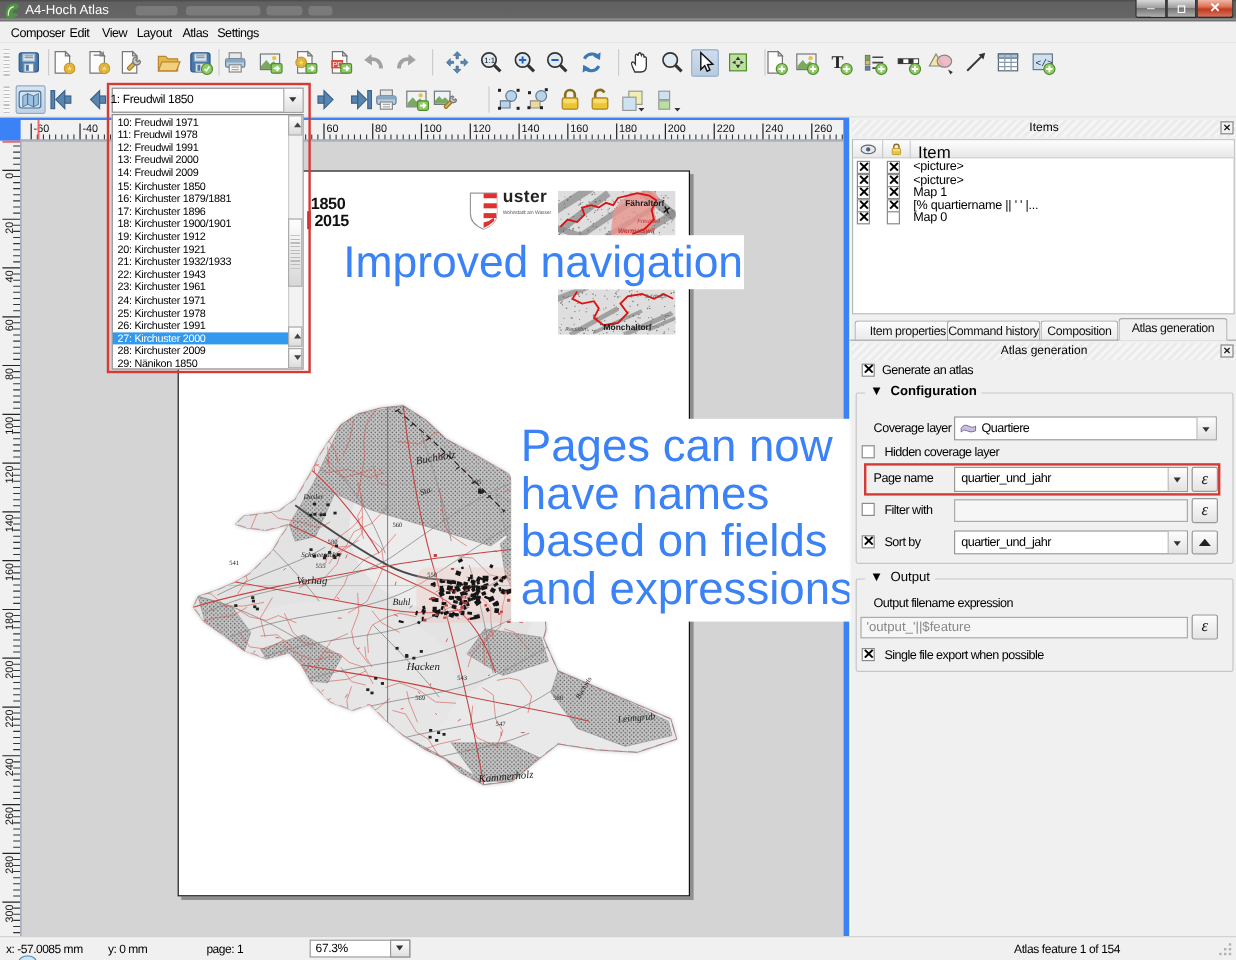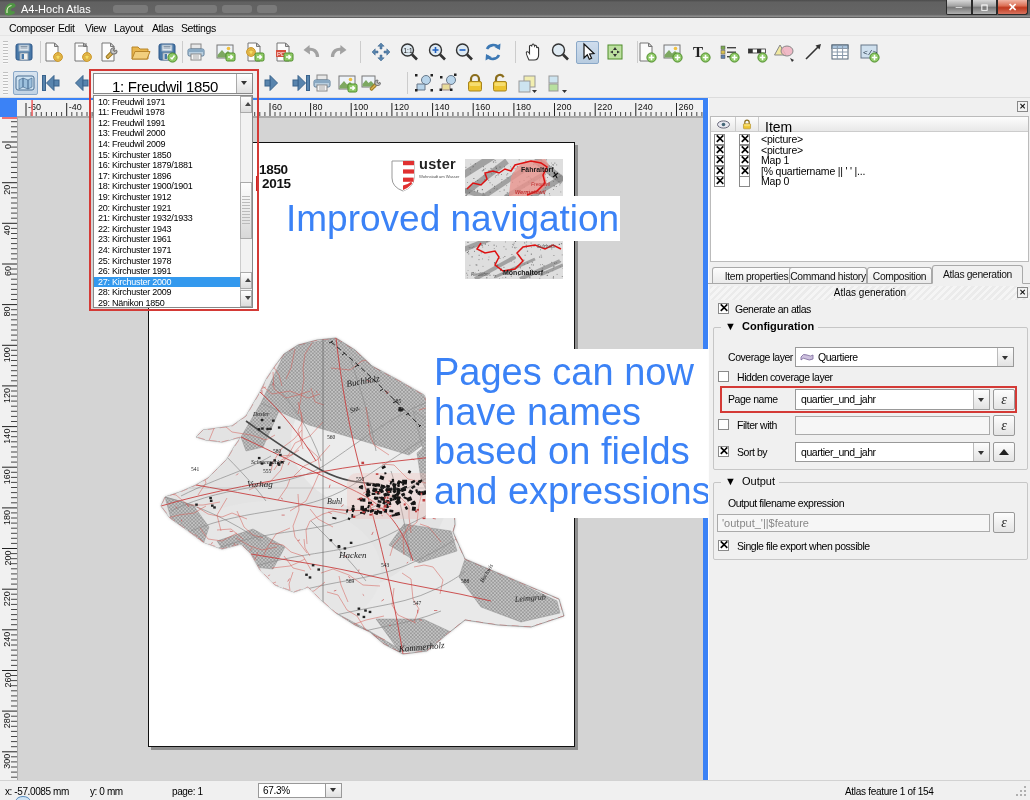--- a/index.html
+++ b/index.html
@@ -1453,21 +1453,21 @@
             <text x="310" y="262" font-size="5.5" font-family="Liberation Serif" fill="#222">588</text>
             <text x="230" y="246" font-size="5.5" font-family="Liberation Serif" fill="#222">543</text>
             <text x="176" y="118" font-size="5.5" font-family="Liberation Serif" fill="#222">560</text>
           </svg>
 </div>
 </div>
 </div>
 <div class="abs annot" style="left:282px;top:196px;width:338px;height:45px;font-size:37px;line-height:45px;padding-left:4px">Improved navigation</div>
 <div class="abs annot" style="left:426px;top:349px;width:284px;height:169px;font-size:38px;line-height:39.5px;padding:4px 0 0 8px">Pages can now<br>have names<br>based on fields<br>and expressions</div>
 <div class="abs" style="left:93px;top:73px;width:160px;height:21px;background:#fff;border:1px solid #888"></div>
-<div class="abs" style="left:112px;top:78px;font-size:15px;letter-spacing:-0.3px">1: Freudwil 1850</div>
+<div class="abs" style="left:92px;top:78px;font-size:10px;letter-spacing:-0.3px">1: Freudwil 1850</div>
 <div class="abs" style="left:236px;top:74px;width:16px;height:19px;background:linear-gradient(#fefefe,#e0e0e0);border-left:1px solid #aaa"></div>
 <span class="darr" style="left:241px;top:81px"></span>
 <div class="abs" style="left:93px;top:95px;width:160px;height:213px;background:#fff;border:1px solid #888"></div>
 <div class="abs" style="left:94px;top:96.5px;width:146px;height:10.6px;font-size:9px;letter-spacing:-0.25px;line-height:10.5px;padding-left:4px;white-space:nowrap">10: Freudwil 1971</div>
 <div class="abs" style="left:94px;top:107.1px;width:146px;height:10.6px;font-size:9px;letter-spacing:-0.25px;line-height:10.5px;padding-left:4px;white-space:nowrap">11: Freudwil 1978</div>
 <div class="abs" style="left:94px;top:117.7px;width:146px;height:10.6px;font-size:9px;letter-spacing:-0.25px;line-height:10.5px;padding-left:4px;white-space:nowrap">12: Freudwil 1991</div>
 <div class="abs" style="left:94px;top:128.3px;width:146px;height:10.6px;font-size:9px;letter-spacing:-0.25px;line-height:10.5px;padding-left:4px;white-space:nowrap">13: Freudwil 2000</div>
 <div class="abs" style="left:94px;top:138.9px;width:146px;height:10.6px;font-size:9px;letter-spacing:-0.25px;line-height:10.5px;padding-left:4px;white-space:nowrap">14: Freudwil 2009</div>
 <div class="abs" style="left:94px;top:149.5px;width:146px;height:10.6px;font-size:9px;letter-spacing:-0.25px;line-height:10.5px;padding-left:4px;white-space:nowrap">15: Kirchuster 1850</div>
 <div class="abs" style="left:94px;top:160.1px;width:146px;height:10.6px;font-size:9px;letter-spacing:-0.25px;line-height:10.5px;padding-left:4px;white-space:nowrap">16: Kirchuster 1879/1881</div>
@@ -1488,20 +1488,21 @@
 <div class="abs" style="left:240px;top:96px;width:12px;height:17px;background:linear-gradient(#fdfdfd,#dcdcdc);border:1px solid #aaa"></div>
 <div class="abs" style="left:245px;top:102px;width:0;height:0;border-left:3px solid transparent;border-right:3px solid transparent;border-bottom:4px solid #444"></div>
 <div class="abs" style="left:240px;top:182px;width:12px;height:57px;background:linear-gradient(#fdfdfd,#d8d8d8);border:1px solid #aaa"></div>
 <div class="abs" style="left:242px;top:196px;width:8px;height:28px;background:repeating-linear-gradient(to bottom,#bbb 0 1px,transparent 1px 3px)"></div>
 <div class="abs" style="left:240px;top:272px;width:12px;height:17px;background:linear-gradient(#fdfdfd,#dcdcdc);border:1px solid #aaa"></div>
 <div class="abs" style="left:245px;top:278px;width:0;height:0;border-left:3px solid transparent;border-right:3px solid transparent;border-bottom:4px solid #444"></div>
 <div class="abs" style="left:240px;top:290px;width:12px;height:17px;background:linear-gradient(#fdfdfd,#dcdcdc);border:1px solid #aaa"></div>
 <div class="abs" style="left:245px;top:296px;width:0;height:0;border-left:3px solid transparent;border-right:3px solid transparent;border-top:4px solid #444"></div>
 <div class="abs redrect" style="left:89px;top:69px;width:170px;height:242px"></div>
 <div class="abs" id="panel"></div>
+<div class="abs ptitle" style="left:710px;top:100px;width:320px;line-height:14px">Items</div>
 <div class="abs closex" style="left:1017px;top:101px">✕</div>
 <div class="abs" style="left:710px;top:116px;width:319px;height:146px;background:#fff;border:1px solid #bbb"></div>
 <div class="abs" style="left:711px;top:117px;width:317px;height:15px;background:linear-gradient(#fdfdfd,#e8e8e8);border-bottom:1px solid #ccc"></div>
 <div class="abs" style="left:735px;top:117px;width:1px;height:15px;background:#ccc"></div>
 <div class="abs" style="left:758px;top:117px;width:1px;height:15px;background:#ccc"></div>
 <svg class="abs" style="left:717px;top:120px" width="13" height="9" viewBox="0 0 13 9">
       <ellipse cx="6.5" cy="4.5" rx="6" ry="3.6" fill="#e8e8f0" stroke="#667"></ellipse>
       <circle cx="6.5" cy="4.5" r="1.8" fill="#467"></circle>
     </svg>
 <svg class="abs" style="left:741px;top:118px" width="12" height="13" viewBox="0 0 22 22">

